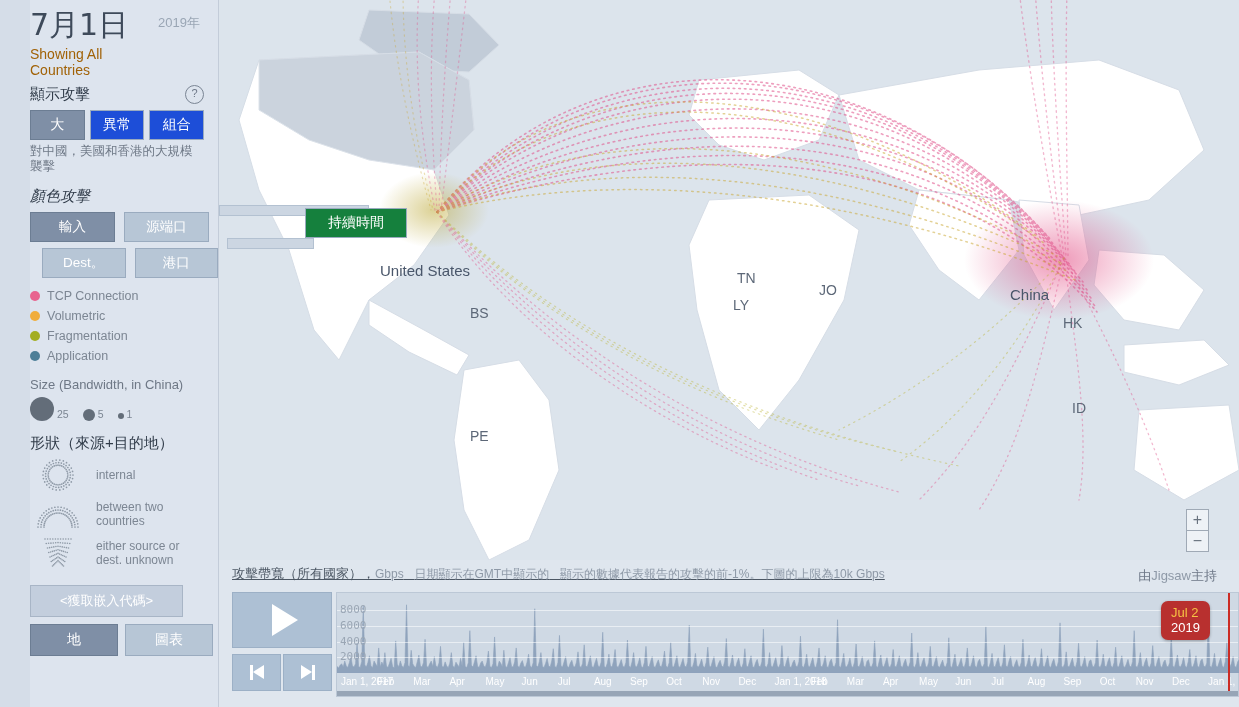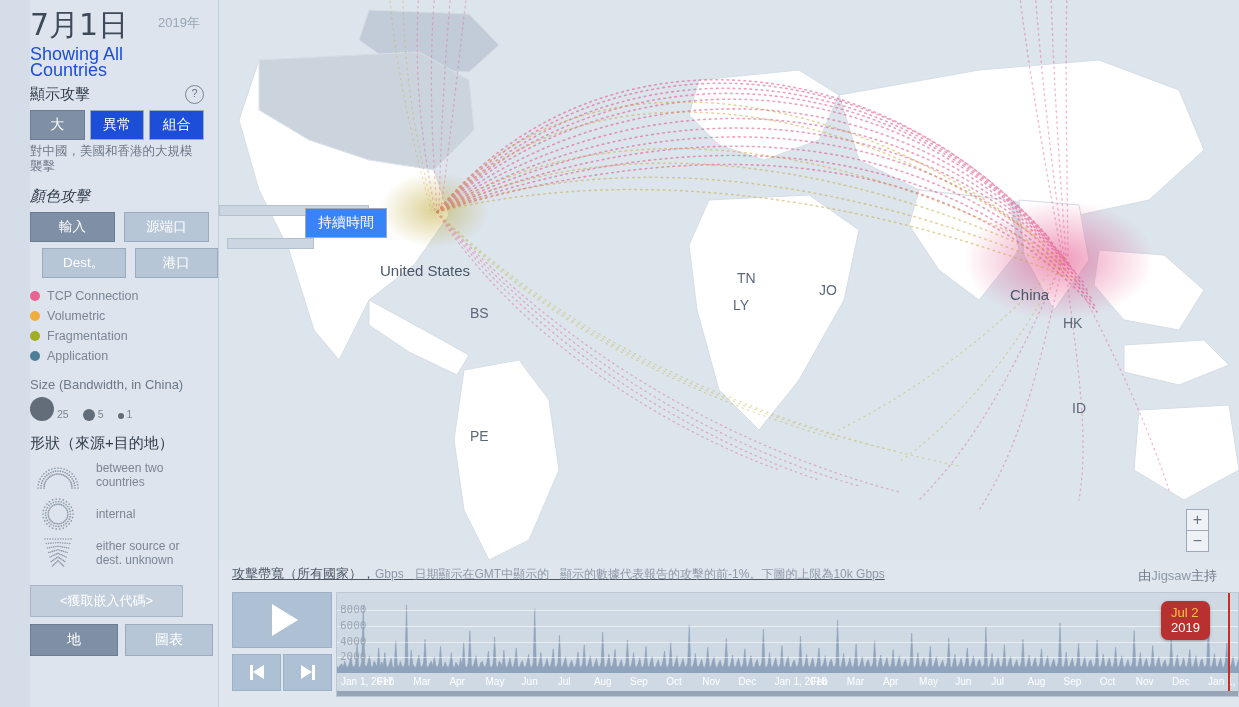--- a/index.html
+++ b/index.html
@@ -20,21 +20,21 @@
   }
   #sidebar-edge{position:absolute;left:0;top:0;width:30px;height:707px;background:#d5dde8;}
   .side-inner{position:relative;z-index:2;}
 
   .date-row{display:flex;align-items:center;justify-content:space-between;
     padding:8px 18px 0 0;}
   .big-date{font-size:30px;color:#3e4a5a;letter-spacing:0px;line-height:34px;
     font-family:"DejaVu Sans",sans-serif;font-weight:400;}
   .year{font-size:13px;color:#9aa6b5;padding-bottom:5px;}
 
-  .showing{font-size:18px;color:#1d4ed8;line-height:16px;margin-top:4px;}
+  .showing{font-size:14px;color:#a16207;line-height:16px;margin-top:4px;}
 
   .sec-title{font-size:15px;color:#303b49;margin-top:7px;
     display:flex;align-items:center;justify-content:space-between;padding-right:14px;}
   .help-icon{width:17px;height:17px;border:1.5px solid #7a8594;border-radius:50%;
     color:#6d7787;font-size:11px;line-height:14px;text-align:center;flex:0 0 auto;
     cursor:pointer;}
 
   .btn-row{display:flex;gap:5px;margin-top:6px;padding-right:14px;}
   .btn{
     background:#1d4ed8;color:#ffffff;border:1px solid #9aabbf;
@@ -87,22 +87,22 @@
     font-family:"Liberation Sans",sans-serif;}
   .lbl-us{font-size:15px;}
   .lbl-cn{font-size:15px;}
   .lbl-sm{font-size:14px;color:#5d6878;}
 
   
   #duration-widget{position:absolute;left:0px;top:205px;width:180px;}
   .dur-bar{height:11px;background:#ccd6e2;border:1px solid #b3c1d1;box-sizing:border-box;}
   .dur-bar.b1{width:150px;}
   .dur-bar.b2{width:87px;margin-left:8px;margin-top:22px;}
-  #duration-btn{position:absolute;left:86px;top:208px;width:82px;
-    background:#3b82f6;border:1px solid #9aabbf;color:#fff;font-size:14px;
+  #duration-btn{position:absolute;left:86px;top:208px;width:102px;
+    background:#15803d;border:1px solid #9aabbf;color:#fff;font-size:14px;
     text-align:center;padding:5px 0;cursor:pointer;box-sizing:border-box;}
 
   
   #zoom-ctl{position:absolute;right:30px;bottom:8px;width:21px;
     border:1px solid #9fa9b5;background:#eef2f6;}
   .zbtn{height:20px;line-height:19px;text-align:center;font-size:16px;color:#69737f;
     cursor:pointer;background:#eef2f6;}
   .zbtn.top{border-bottom:1px solid #9fa9b5;}
 
   
@@ -422,100 +422,20 @@
       <div class="size-row">
         <span class="sz-dot" style="width:24px;height:24px;"></span>
         <span class="sz-lab">25</span>
         <span class="sz-dot" style="width:12px;height:12px;"></span>
         <span class="sz-lab">5</span>
         <span class="sz-dot" style="width:6px;height:6px;margin-bottom:2px;"></span>
         <span class="sz-lab">1</span>
       </div>
 
       <div class="shape-title">形狀（來源+目的地）</div>
-
-      <div class="shape-row">
-        <svg class="shape-art" viewBox="0 0 56 34">
-          <g fill="#8e99a6" id="arcdots">
-              <circle cx="8.00" cy="30.00" r="0.85"></circle>
-              <circle cx="8.25" cy="26.87" r="0.85"></circle>
-              <circle cx="8.98" cy="23.82" r="0.85"></circle>
-              <circle cx="10.18" cy="20.92" r="0.85"></circle>
-              <circle cx="11.82" cy="18.24" r="0.85"></circle>
-              <circle cx="13.86" cy="15.86" r="0.85"></circle>
-              <circle cx="16.24" cy="13.82" r="0.85"></circle>
-              <circle cx="18.92" cy="12.18" r="0.85"></circle>
-              <circle cx="21.82" cy="10.98" r="0.85"></circle>
-              <circle cx="24.87" cy="10.25" r="0.85"></circle>
-              <circle cx="28.00" cy="10.00" r="0.85"></circle>
-              <circle cx="31.13" cy="10.25" r="0.85"></circle>
-              <circle cx="34.18" cy="10.98" r="0.85"></circle>
-              <circle cx="37.08" cy="12.18" r="0.85"></circle>
-              <circle cx="39.76" cy="13.82" r="0.85"></circle>
-              <circle cx="42.14" cy="15.86" r="0.85"></circle>
-              <circle cx="44.18" cy="18.24" r="0.85"></circle>
-              <circle cx="45.82" cy="20.92" r="0.85"></circle>
-              <circle cx="47.02" cy="23.82" r="0.85"></circle>
-              <circle cx="47.75" cy="26.87" r="0.85"></circle>
-              <circle cx="48.00" cy="30.00" r="0.85"></circle>
-              <circle cx="11.00" cy="30.00" r="0.85"></circle>
-              <circle cx="11.17" cy="27.58" r="0.85"></circle>
-              <circle cx="11.69" cy="25.21" r="0.85"></circle>
-              <circle cx="12.54" cy="22.94" r="0.85"></circle>
-              <circle cx="13.70" cy="20.81" r="0.85"></circle>
-              <circle cx="15.15" cy="18.87" r="0.85"></circle>
-              <circle cx="16.87" cy="17.15" r="0.85"></circle>
-              <circle cx="18.81" cy="15.70" r="0.85"></circle>
-              <circle cx="20.94" cy="14.54" r="0.85"></circle>
-              <circle cx="23.21" cy="13.69" r="0.85"></circle>
-              <circle cx="25.58" cy="13.17" r="0.85"></circle>
-              <circle cx="28.00" cy="13.00" r="0.85"></circle>
-              <circle cx="30.42" cy="13.17" r="0.85"></circle>
-              <circle cx="32.79" cy="13.69" r="0.85"></circle>
-              <circle cx="35.06" cy="14.54" r="0.85"></circle>
-              <circle cx="37.19" cy="15.70" r="0.85"></circle>
-              <circle cx="39.13" cy="17.15" r="0.85"></circle>
-              <circle cx="40.85" cy="18.87" r="0.85"></circle>
-              <circle cx="42.30" cy="20.81" r="0.85"></circle>
-              <circle cx="43.46" cy="22.94" r="0.85"></circle>
-              <circle cx="44.31" cy="25.21" r="0.85"></circle>
-              <circle cx="44.83" cy="27.58" r="0.85"></circle>
-              <circle cx="45.00" cy="30.00" r="0.85"></circle>
-              <circle cx="14.00" cy="30.00" r="0.85"></circle>
-              <circle cx="14.12" cy="28.17" r="0.85"></circle>
-              <circle cx="14.48" cy="26.38" r="0.85"></circle>
-              <circle cx="15.07" cy="24.64" r="0.85"></circle>
-              <circle cx="15.88" cy="23.00" r="0.85"></circle>
-              <circle cx="16.89" cy="21.48" r="0.85"></circle>
-              <circle cx="18.10" cy="20.10" r="0.85"></circle>
-              <circle cx="19.48" cy="18.89" r="0.85"></circle>
-              <circle cx="21.00" cy="17.88" r="0.85"></circle>
-              <circle cx="22.64" cy="17.07" r="0.85"></circle>
-              <circle cx="24.38" cy="16.48" r="0.85"></circle>
-              <circle cx="26.17" cy="16.12" r="0.85"></circle>
-              <circle cx="28.00" cy="16.00" r="0.85"></circle>
-              <circle cx="29.83" cy="16.12" r="0.85"></circle>
-              <circle cx="31.62" cy="16.48" r="0.85"></circle>
-              <circle cx="33.36" cy="17.07" r="0.85"></circle>
-              <circle cx="35.00" cy="17.88" r="0.85"></circle>
-              <circle cx="36.52" cy="18.89" r="0.85"></circle>
-              <circle cx="37.90" cy="20.10" r="0.85"></circle>
-              <circle cx="39.11" cy="21.48" r="0.85"></circle>
-              <circle cx="40.12" cy="23.00" r="0.85"></circle>
-              <circle cx="40.93" cy="24.64" r="0.85"></circle>
-              <circle cx="41.52" cy="26.38" r="0.85"></circle>
-              <circle cx="41.88" cy="28.17" r="0.85"></circle>
-              <circle cx="42.00" cy="30.00" r="0.85"></circle>
-            </g>
-        </svg>
-        <div class="shape-txt">
-          <div>between two</div>
-          <div>countries</div>
-        </div>
-      </div>
 
       <div class="shape-row">
         <svg class="shape-art" viewBox="0 0 56 34">
           <g fill="#8e99a6" id="circdots">
               <circle cx="43.00" cy="17.00" r="0.85"></circle>
               <circle cx="42.56" cy="20.59" r="0.85"></circle>
               <circle cx="41.28" cy="23.97" r="0.85"></circle>
               <circle cx="39.23" cy="26.95" r="0.85"></circle>
               <circle cx="36.52" cy="29.34" r="0.85"></circle>
               <circle cx="33.32" cy="31.03" r="0.85"></circle>
@@ -600,20 +520,100 @@
               <circle cx="36.15" cy="11.56" r="0.85"></circle>
               <circle cx="37.05" cy="13.25" r="0.85"></circle>
               <circle cx="37.61" cy="15.09" r="0.85"></circle>
             </g>
         </svg>
         <div class="shape-txt">internal</div>
       </div>
 
       <div class="shape-row">
         <svg class="shape-art" viewBox="0 0 56 34">
+          <g fill="#8e99a6" id="arcdots">
+              <circle cx="8.00" cy="30.00" r="0.85"></circle>
+              <circle cx="8.25" cy="26.87" r="0.85"></circle>
+              <circle cx="8.98" cy="23.82" r="0.85"></circle>
+              <circle cx="10.18" cy="20.92" r="0.85"></circle>
+              <circle cx="11.82" cy="18.24" r="0.85"></circle>
+              <circle cx="13.86" cy="15.86" r="0.85"></circle>
+              <circle cx="16.24" cy="13.82" r="0.85"></circle>
+              <circle cx="18.92" cy="12.18" r="0.85"></circle>
+              <circle cx="21.82" cy="10.98" r="0.85"></circle>
+              <circle cx="24.87" cy="10.25" r="0.85"></circle>
+              <circle cx="28.00" cy="10.00" r="0.85"></circle>
+              <circle cx="31.13" cy="10.25" r="0.85"></circle>
+              <circle cx="34.18" cy="10.98" r="0.85"></circle>
+              <circle cx="37.08" cy="12.18" r="0.85"></circle>
+              <circle cx="39.76" cy="13.82" r="0.85"></circle>
+              <circle cx="42.14" cy="15.86" r="0.85"></circle>
+              <circle cx="44.18" cy="18.24" r="0.85"></circle>
+              <circle cx="45.82" cy="20.92" r="0.85"></circle>
+              <circle cx="47.02" cy="23.82" r="0.85"></circle>
+              <circle cx="47.75" cy="26.87" r="0.85"></circle>
+              <circle cx="48.00" cy="30.00" r="0.85"></circle>
+              <circle cx="11.00" cy="30.00" r="0.85"></circle>
+              <circle cx="11.17" cy="27.58" r="0.85"></circle>
+              <circle cx="11.69" cy="25.21" r="0.85"></circle>
+              <circle cx="12.54" cy="22.94" r="0.85"></circle>
+              <circle cx="13.70" cy="20.81" r="0.85"></circle>
+              <circle cx="15.15" cy="18.87" r="0.85"></circle>
+              <circle cx="16.87" cy="17.15" r="0.85"></circle>
+              <circle cx="18.81" cy="15.70" r="0.85"></circle>
+              <circle cx="20.94" cy="14.54" r="0.85"></circle>
+              <circle cx="23.21" cy="13.69" r="0.85"></circle>
+              <circle cx="25.58" cy="13.17" r="0.85"></circle>
+              <circle cx="28.00" cy="13.00" r="0.85"></circle>
+              <circle cx="30.42" cy="13.17" r="0.85"></circle>
+              <circle cx="32.79" cy="13.69" r="0.85"></circle>
+              <circle cx="35.06" cy="14.54" r="0.85"></circle>
+              <circle cx="37.19" cy="15.70" r="0.85"></circle>
+              <circle cx="39.13" cy="17.15" r="0.85"></circle>
+              <circle cx="40.85" cy="18.87" r="0.85"></circle>
+              <circle cx="42.30" cy="20.81" r="0.85"></circle>
+              <circle cx="43.46" cy="22.94" r="0.85"></circle>
+              <circle cx="44.31" cy="25.21" r="0.85"></circle>
+              <circle cx="44.83" cy="27.58" r="0.85"></circle>
+              <circle cx="45.00" cy="30.00" r="0.85"></circle>
+              <circle cx="14.00" cy="30.00" r="0.85"></circle>
+              <circle cx="14.12" cy="28.17" r="0.85"></circle>
+              <circle cx="14.48" cy="26.38" r="0.85"></circle>
+              <circle cx="15.07" cy="24.64" r="0.85"></circle>
+              <circle cx="15.88" cy="23.00" r="0.85"></circle>
+              <circle cx="16.89" cy="21.48" r="0.85"></circle>
+              <circle cx="18.10" cy="20.10" r="0.85"></circle>
+              <circle cx="19.48" cy="18.89" r="0.85"></circle>
+              <circle cx="21.00" cy="17.88" r="0.85"></circle>
+              <circle cx="22.64" cy="17.07" r="0.85"></circle>
+              <circle cx="24.38" cy="16.48" r="0.85"></circle>
+              <circle cx="26.17" cy="16.12" r="0.85"></circle>
+              <circle cx="28.00" cy="16.00" r="0.85"></circle>
+              <circle cx="29.83" cy="16.12" r="0.85"></circle>
+              <circle cx="31.62" cy="16.48" r="0.85"></circle>
+              <circle cx="33.36" cy="17.07" r="0.85"></circle>
+              <circle cx="35.00" cy="17.88" r="0.85"></circle>
+              <circle cx="36.52" cy="18.89" r="0.85"></circle>
+              <circle cx="37.90" cy="20.10" r="0.85"></circle>
+              <circle cx="39.11" cy="21.48" r="0.85"></circle>
+              <circle cx="40.12" cy="23.00" r="0.85"></circle>
+              <circle cx="40.93" cy="24.64" r="0.85"></circle>
+              <circle cx="41.52" cy="26.38" r="0.85"></circle>
+              <circle cx="41.88" cy="28.17" r="0.85"></circle>
+              <circle cx="42.00" cy="30.00" r="0.85"></circle>
+            </g>
+        </svg>
+        <div class="shape-txt">
+          <div>between two</div>
+          <div>countries</div>
+        </div>
+      </div>
+
+      <div class="shape-row">
+        <svg class="shape-art" viewBox="0 0 56 34">
           <g fill="#8e99a6" id="funneldots">
               <circle cx="15.00" cy="3.00" r="0.8"></circle>
               <circle cx="16.25" cy="7.50" r="0.8"></circle>
               <circle cx="17.50" cy="12.00" r="0.8"></circle>
               <circle cx="18.75" cy="16.50" r="0.8"></circle>
               <circle cx="20.00" cy="21.00" r="0.8"></circle>
               <circle cx="21.25" cy="25.50" r="0.8"></circle>
               <circle cx="22.50" cy="30.00" r="0.8"></circle>
               <circle cx="17.60" cy="3.00" r="0.8"></circle>
               <circle cx="18.60" cy="7.32" r="0.8"></circle>

